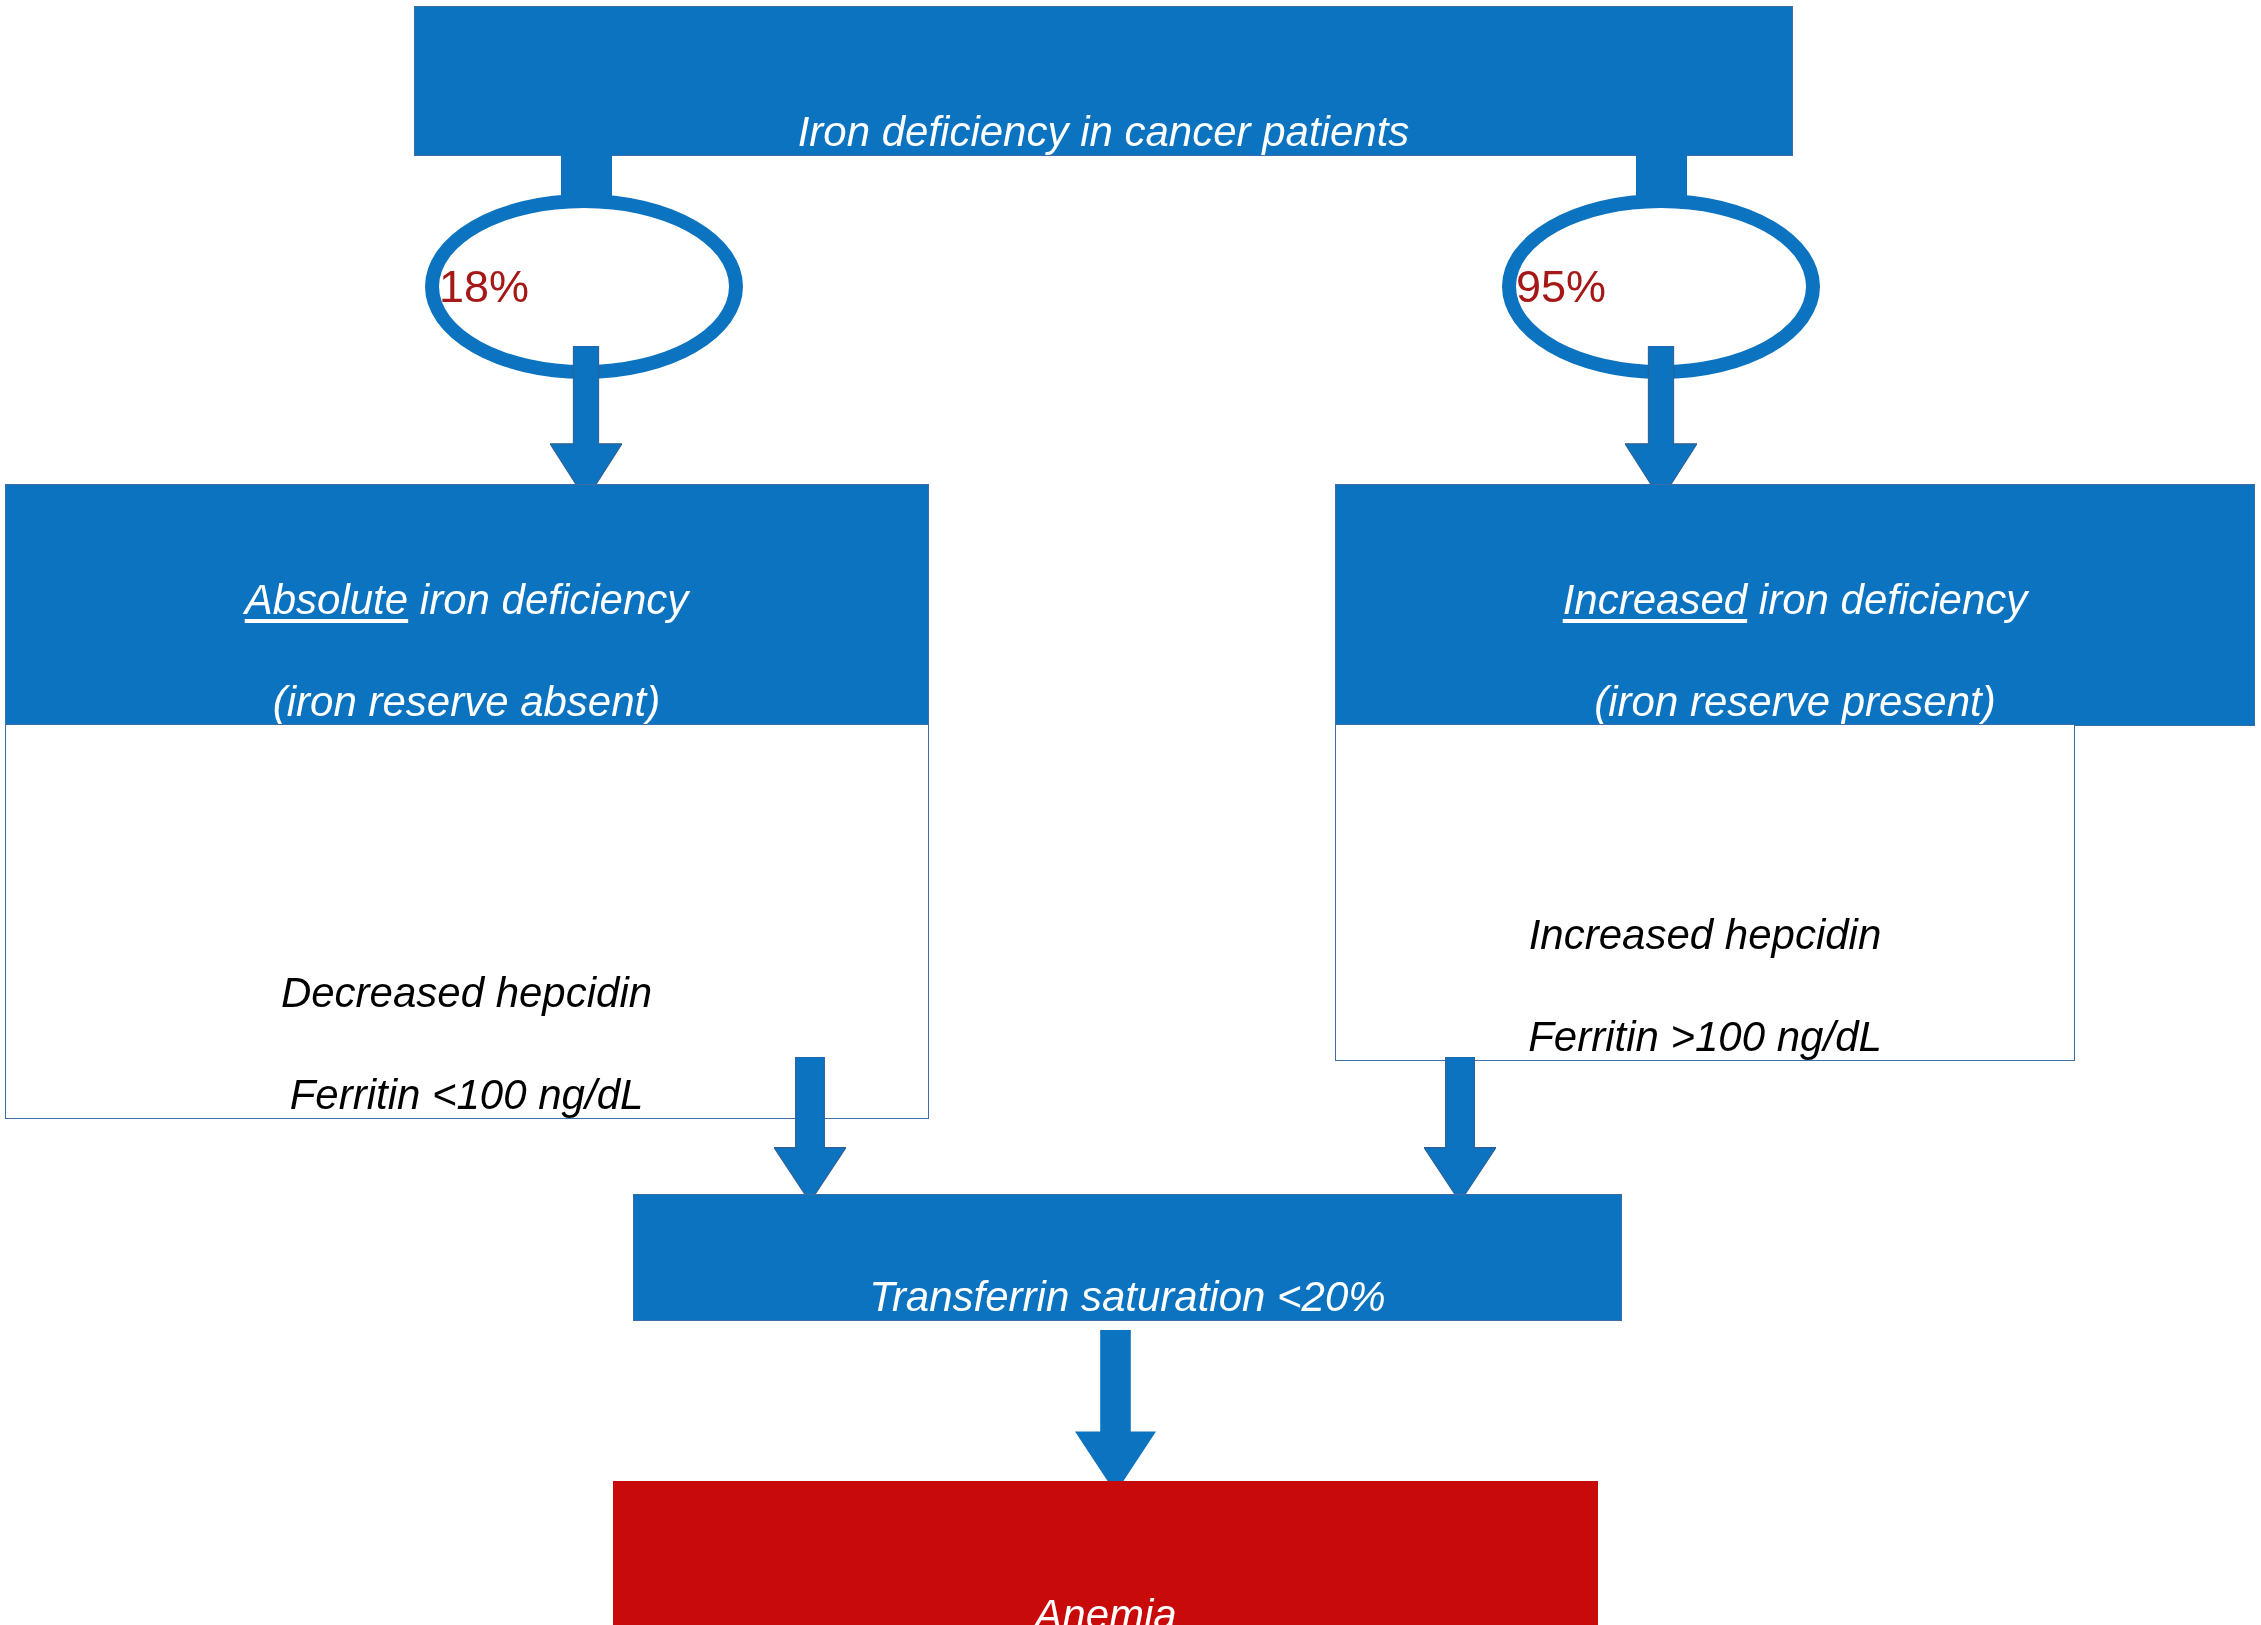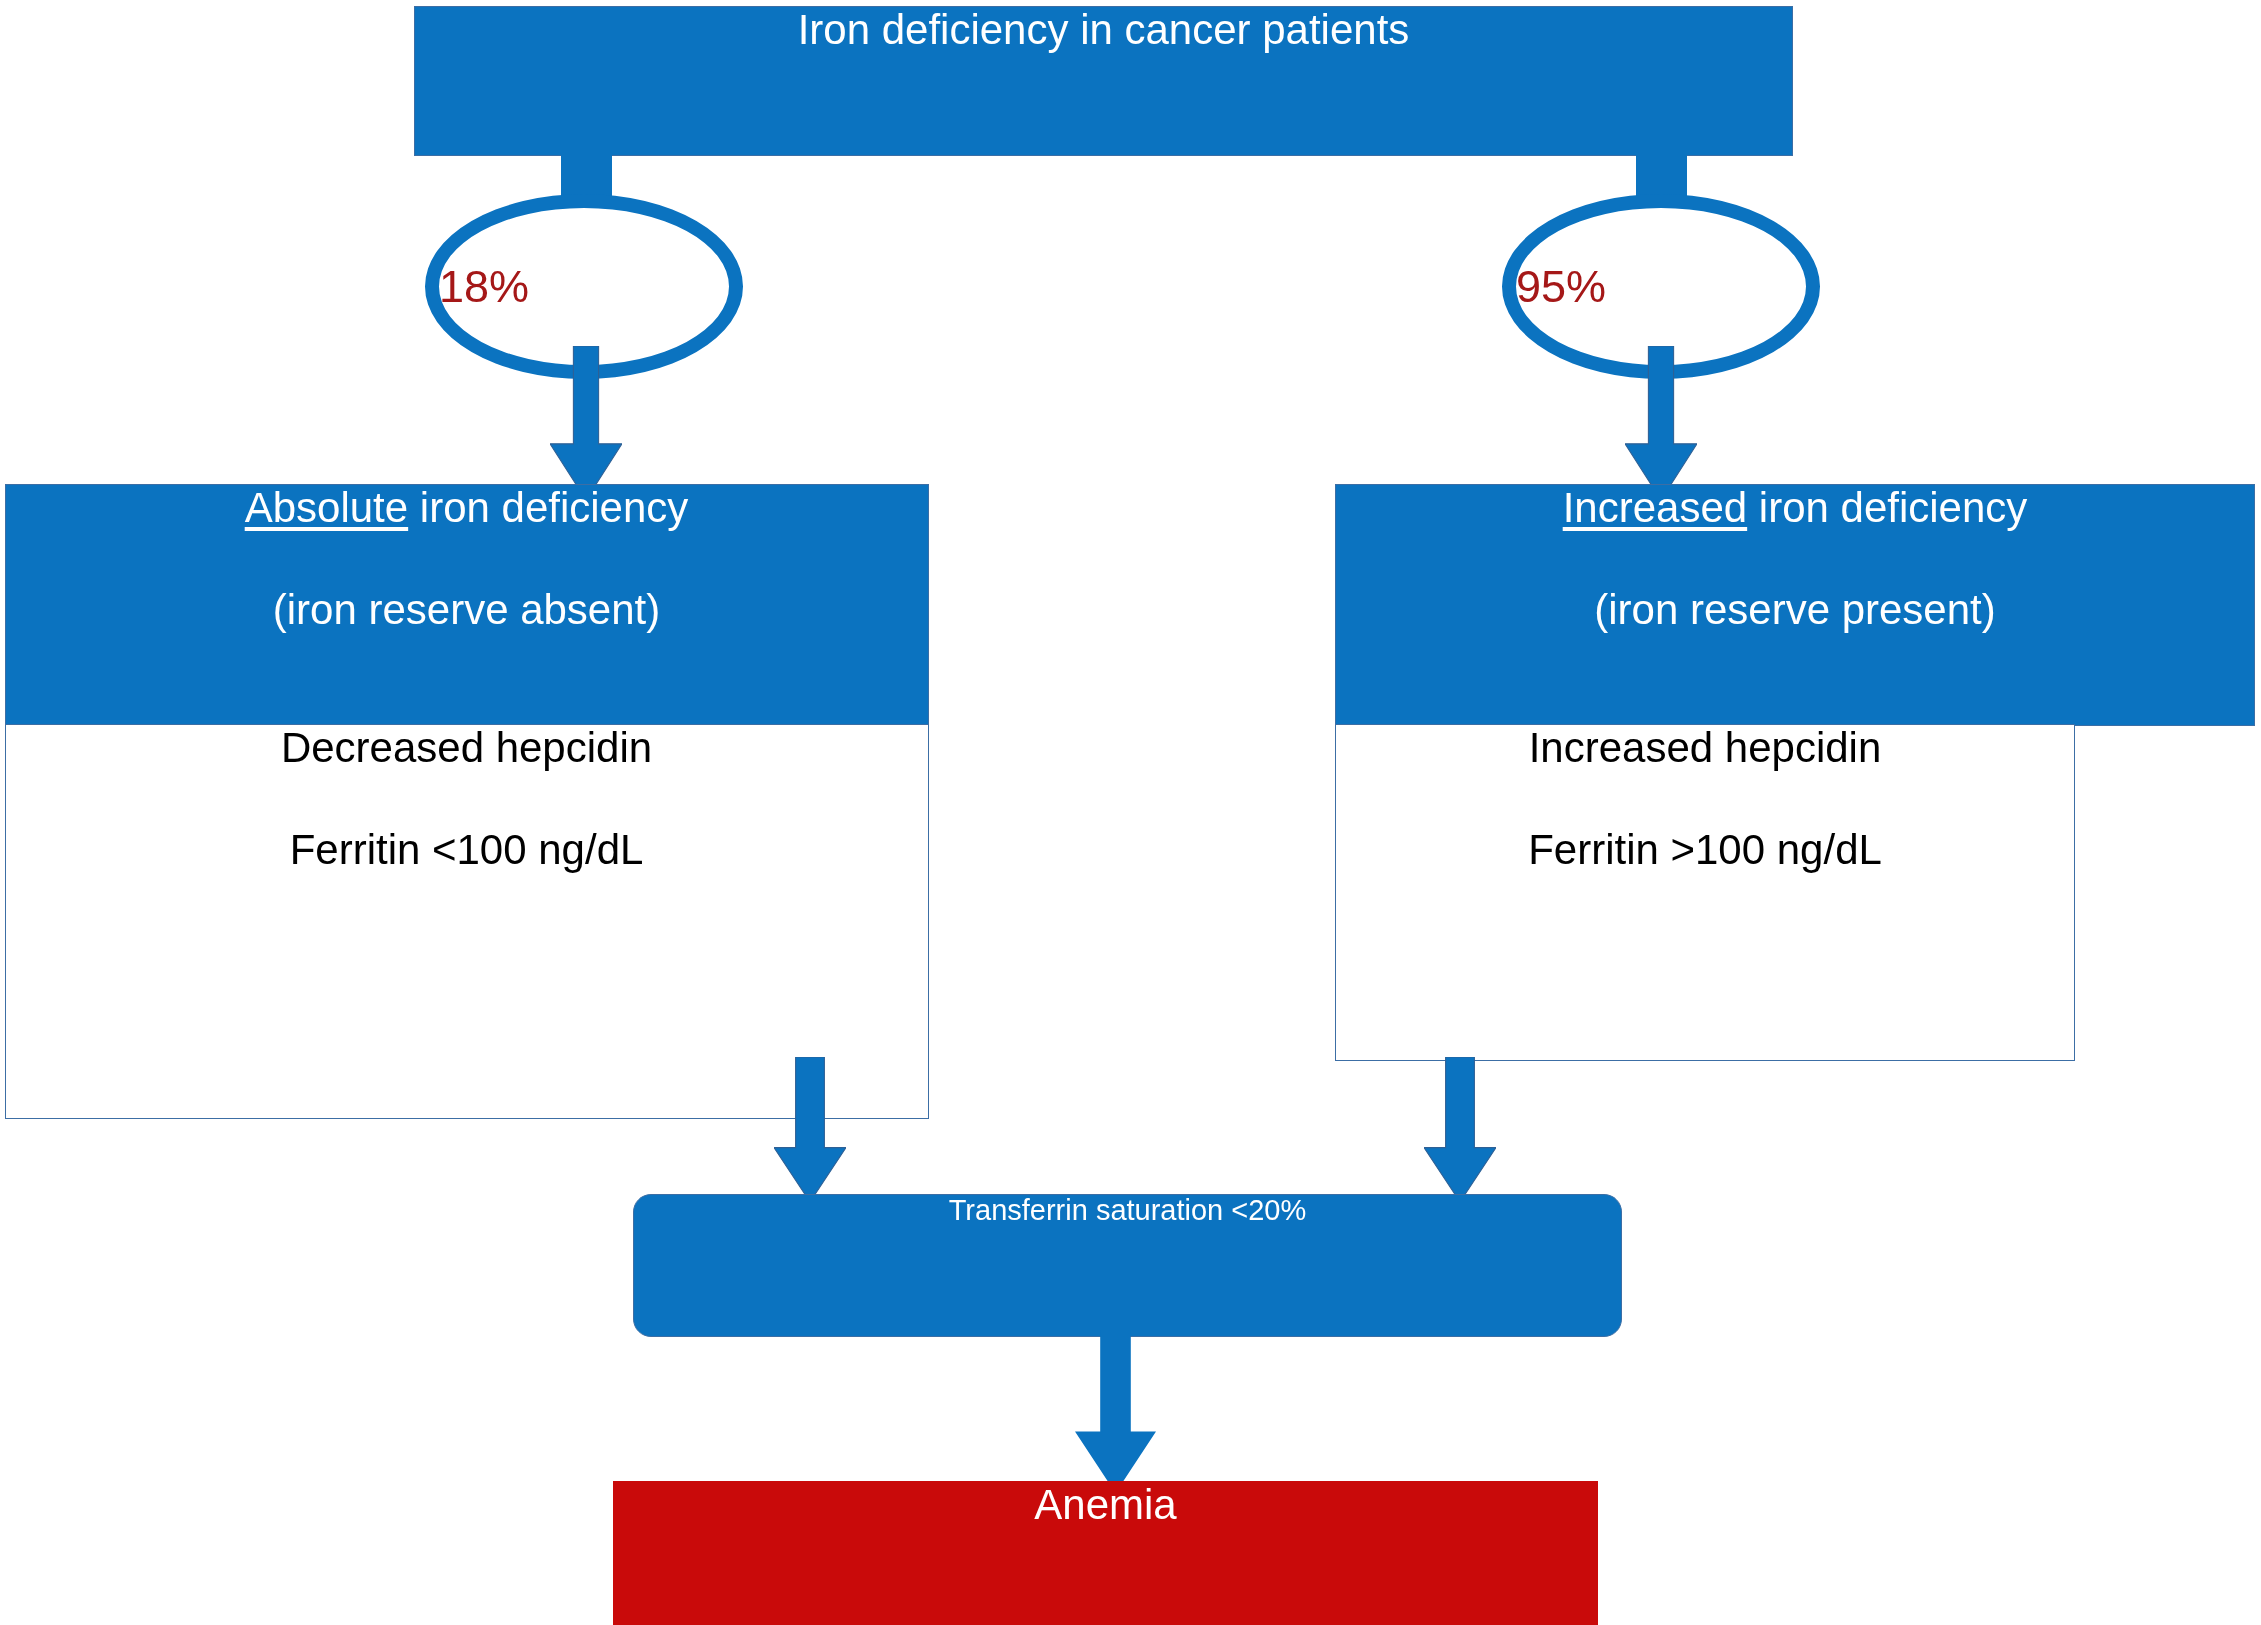--- a/index.html
+++ b/index.html
@@ -16,22 +16,23 @@
     height: 1626px;
     background: #ffffff;
     overflow: hidden;
   }
   .box {
     position: absolute;
     box-sizing: border-box;
     display: flex;
     flex-direction: column;
     align-items: center;
-    justify-content: flex-start;
+    justify-content: flex-end;
     text-align: center;
+    font-style: italic;
   }
   .blue-fill {
     background: #0B73C0;
     border: 1.8px solid #3C6EA5;
     color: #ffffff;
   }
   .white-fill {
     background: #ffffff;
     border: 1.8px solid #3C6EA5;
     color: #000000;
@@ -85,23 +86,22 @@
     line-height: 1.1;
   }
   .line.first { margin-bottom: 56px; }
   .underline { text-decoration: underline; text-underline-offset: 4.5px; }
 
   
   #transferrin-box {
     left: 633px;
     top: 1194px;
     width: 989px;
-    height: 143px;
-    font-size: 29px;
-    border-radius: 18px;
+    height: 127px;
+    font-size: 42px;
   }
 
   
   #anemia-box {
     left: 613px;
     top: 1481px;
     width: 985px;
     height: 158px;
     font-size: 42px;
   }

